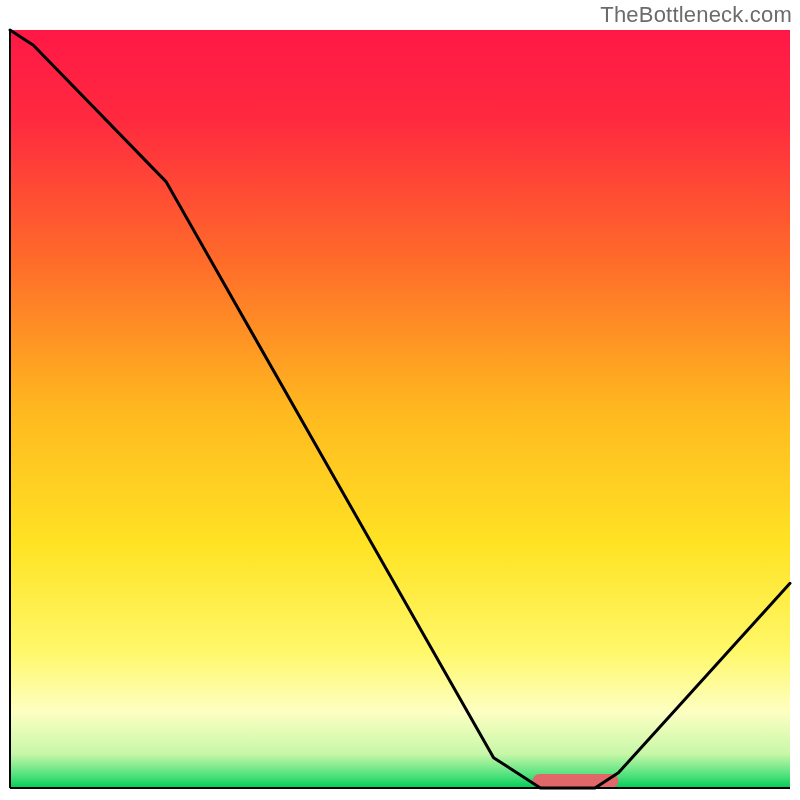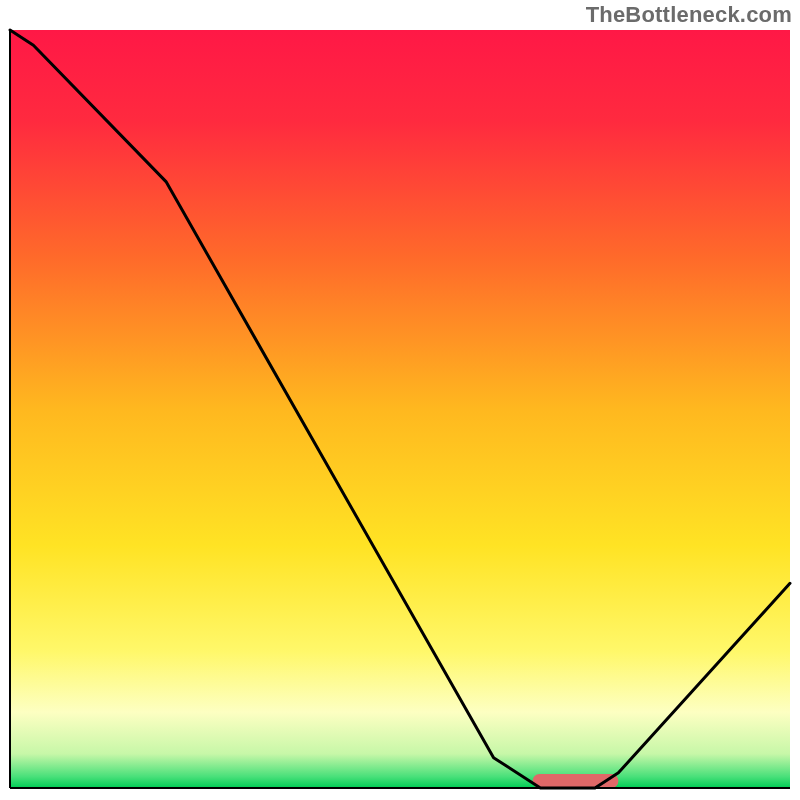--- a/index.html
+++ b/index.html
@@ -14,21 +14,21 @@
   .chart-container {
     position: relative;
     width: 800px;
     height: 800px;
   }
   .watermark {
     position: absolute;
     top: 2px;
     right: 8px;
     font-size: 22px;
-    font-weight: 700;
+    font-weight: 400;
     color: #6b6b6b;
     letter-spacing: 0.2px;
   }
   svg {
     display: block;
   }
 </style>
 </head>
 <body>
 

